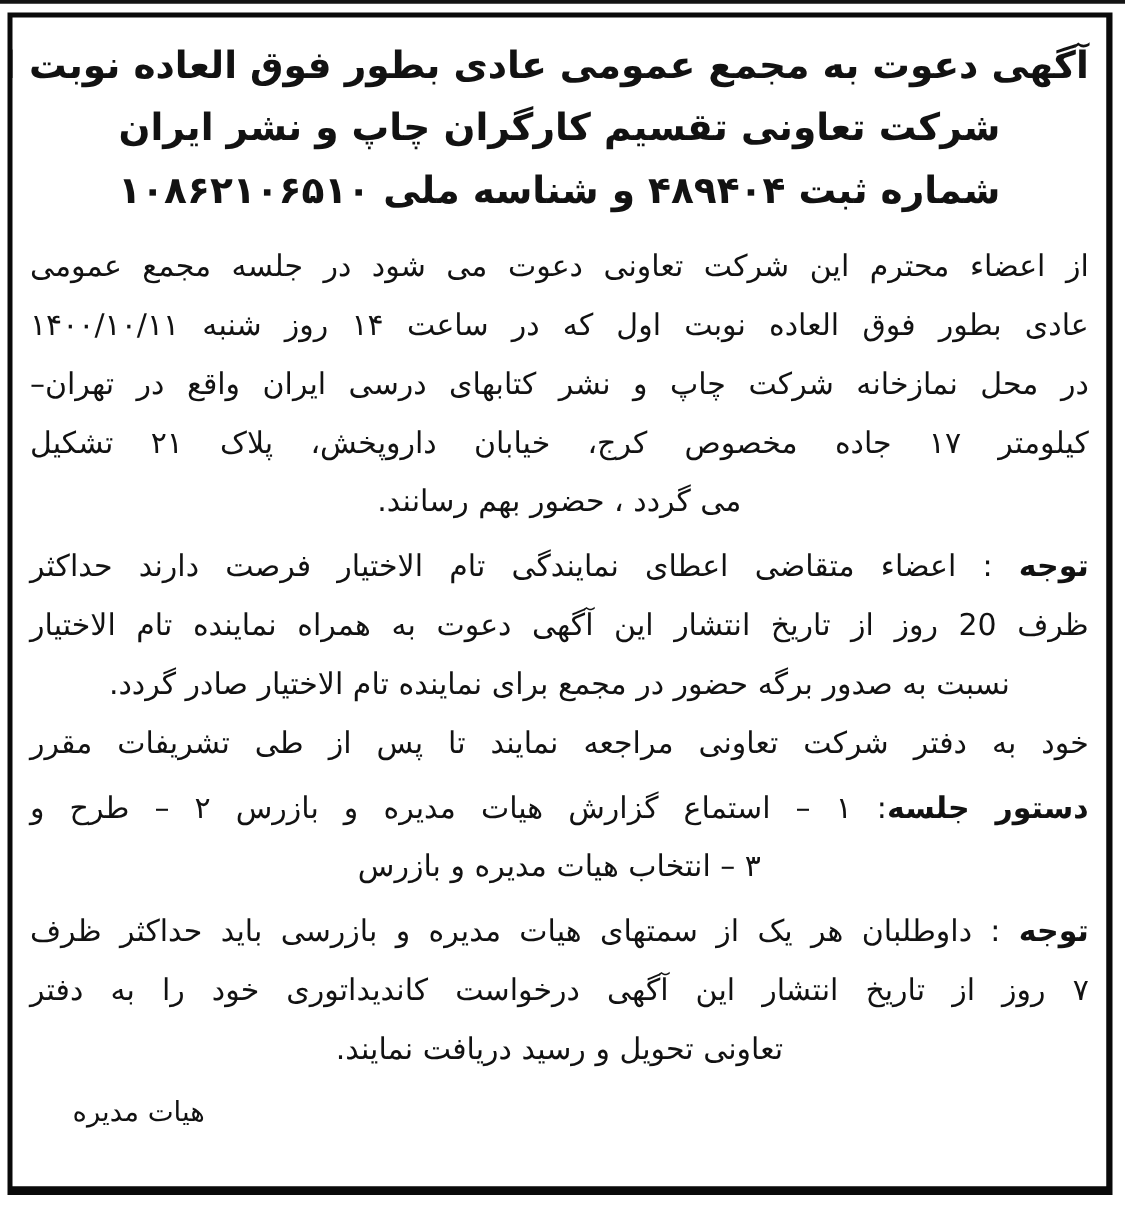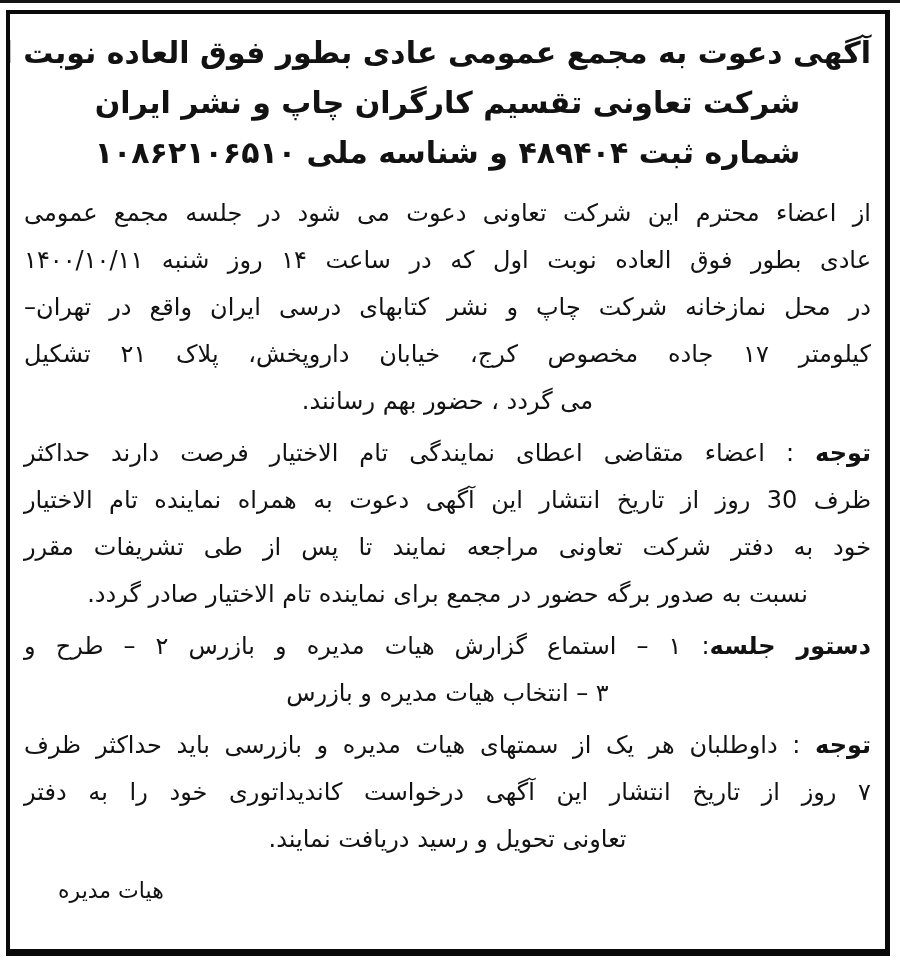--- a/index.html
+++ b/index.html
@@ -53,23 +53,23 @@
     <div class="para">
       <p class="line j">از اعضاء محترم این شرکت تعاونی دعوت می شود در جلسه مجمع عمومی</p>
       <p class="line j">عادی بطور فوق العاده نوبت اول که در ساعت ۱۴ روز شنبه ۱۴۰۰/۱۰/۱۱</p>
       <p class="line j">در محل نمازخانه شرکت چاپ و نشر کتابهای درسی ایران واقع در تهران–</p>
       <p class="line j">کیلومتر ۱۷ جاده مخصوص کرج، خیابان داروپخش، پلاک ۲۱ تشکیل</p>
       <p class="line r">می گردد ، حضور بهم رسانند.</p>
     </div>
 
     <div class="para">
       <p class="line j"><span class="lbl">توجه</span><span> : اعضاء متقاضی اعطای نمایندگی تام الاختیار فرصت دارند حداکثر</span></p>
-      <p class="line j">ظرف 30 روز از تاریخ انتشار این آگهی دعوت به همراه نماینده تام الاختیار</p>
+      <p class="line j">ظرف 20 روز از تاریخ انتشار این آگهی دعوت به همراه نماینده تام الاختیار</p>
+      <p class="line r">نسبت به صدور برگه حضور در مجمع برای نماینده تام الاختیار صادر گردد.</p>
       <p class="line j">خود به دفتر شرکت تعاونی مراجعه نمایند تا پس از طی تشریفات مقرر</p>
-      <p class="line r">نسبت به صدور برگه حضور در مجمع برای نماینده تام الاختیار صادر گردد.</p>
     </div>
 
     <div class="para">
       <p class="line j"><span class="lbl">دستور جلسه</span><span>: ۱ – استماع گزارش هیات مدیره و بازرس ۲ – طرح و</span></p>
       <p class="line c">۳ – انتخاب هیات مدیره و بازرس</p>
     </div>
 
     <div class="para">
       <p class="line j"><span class="lbl">توجه</span><span> : داوطلبان هر یک از سمتهای هیات مدیره و بازرسی باید حداکثر ظرف</span></p>
       <p class="line j">۷ روز از تاریخ انتشار این آگهی درخواست کاندیداتوری خود را به دفتر</p>

